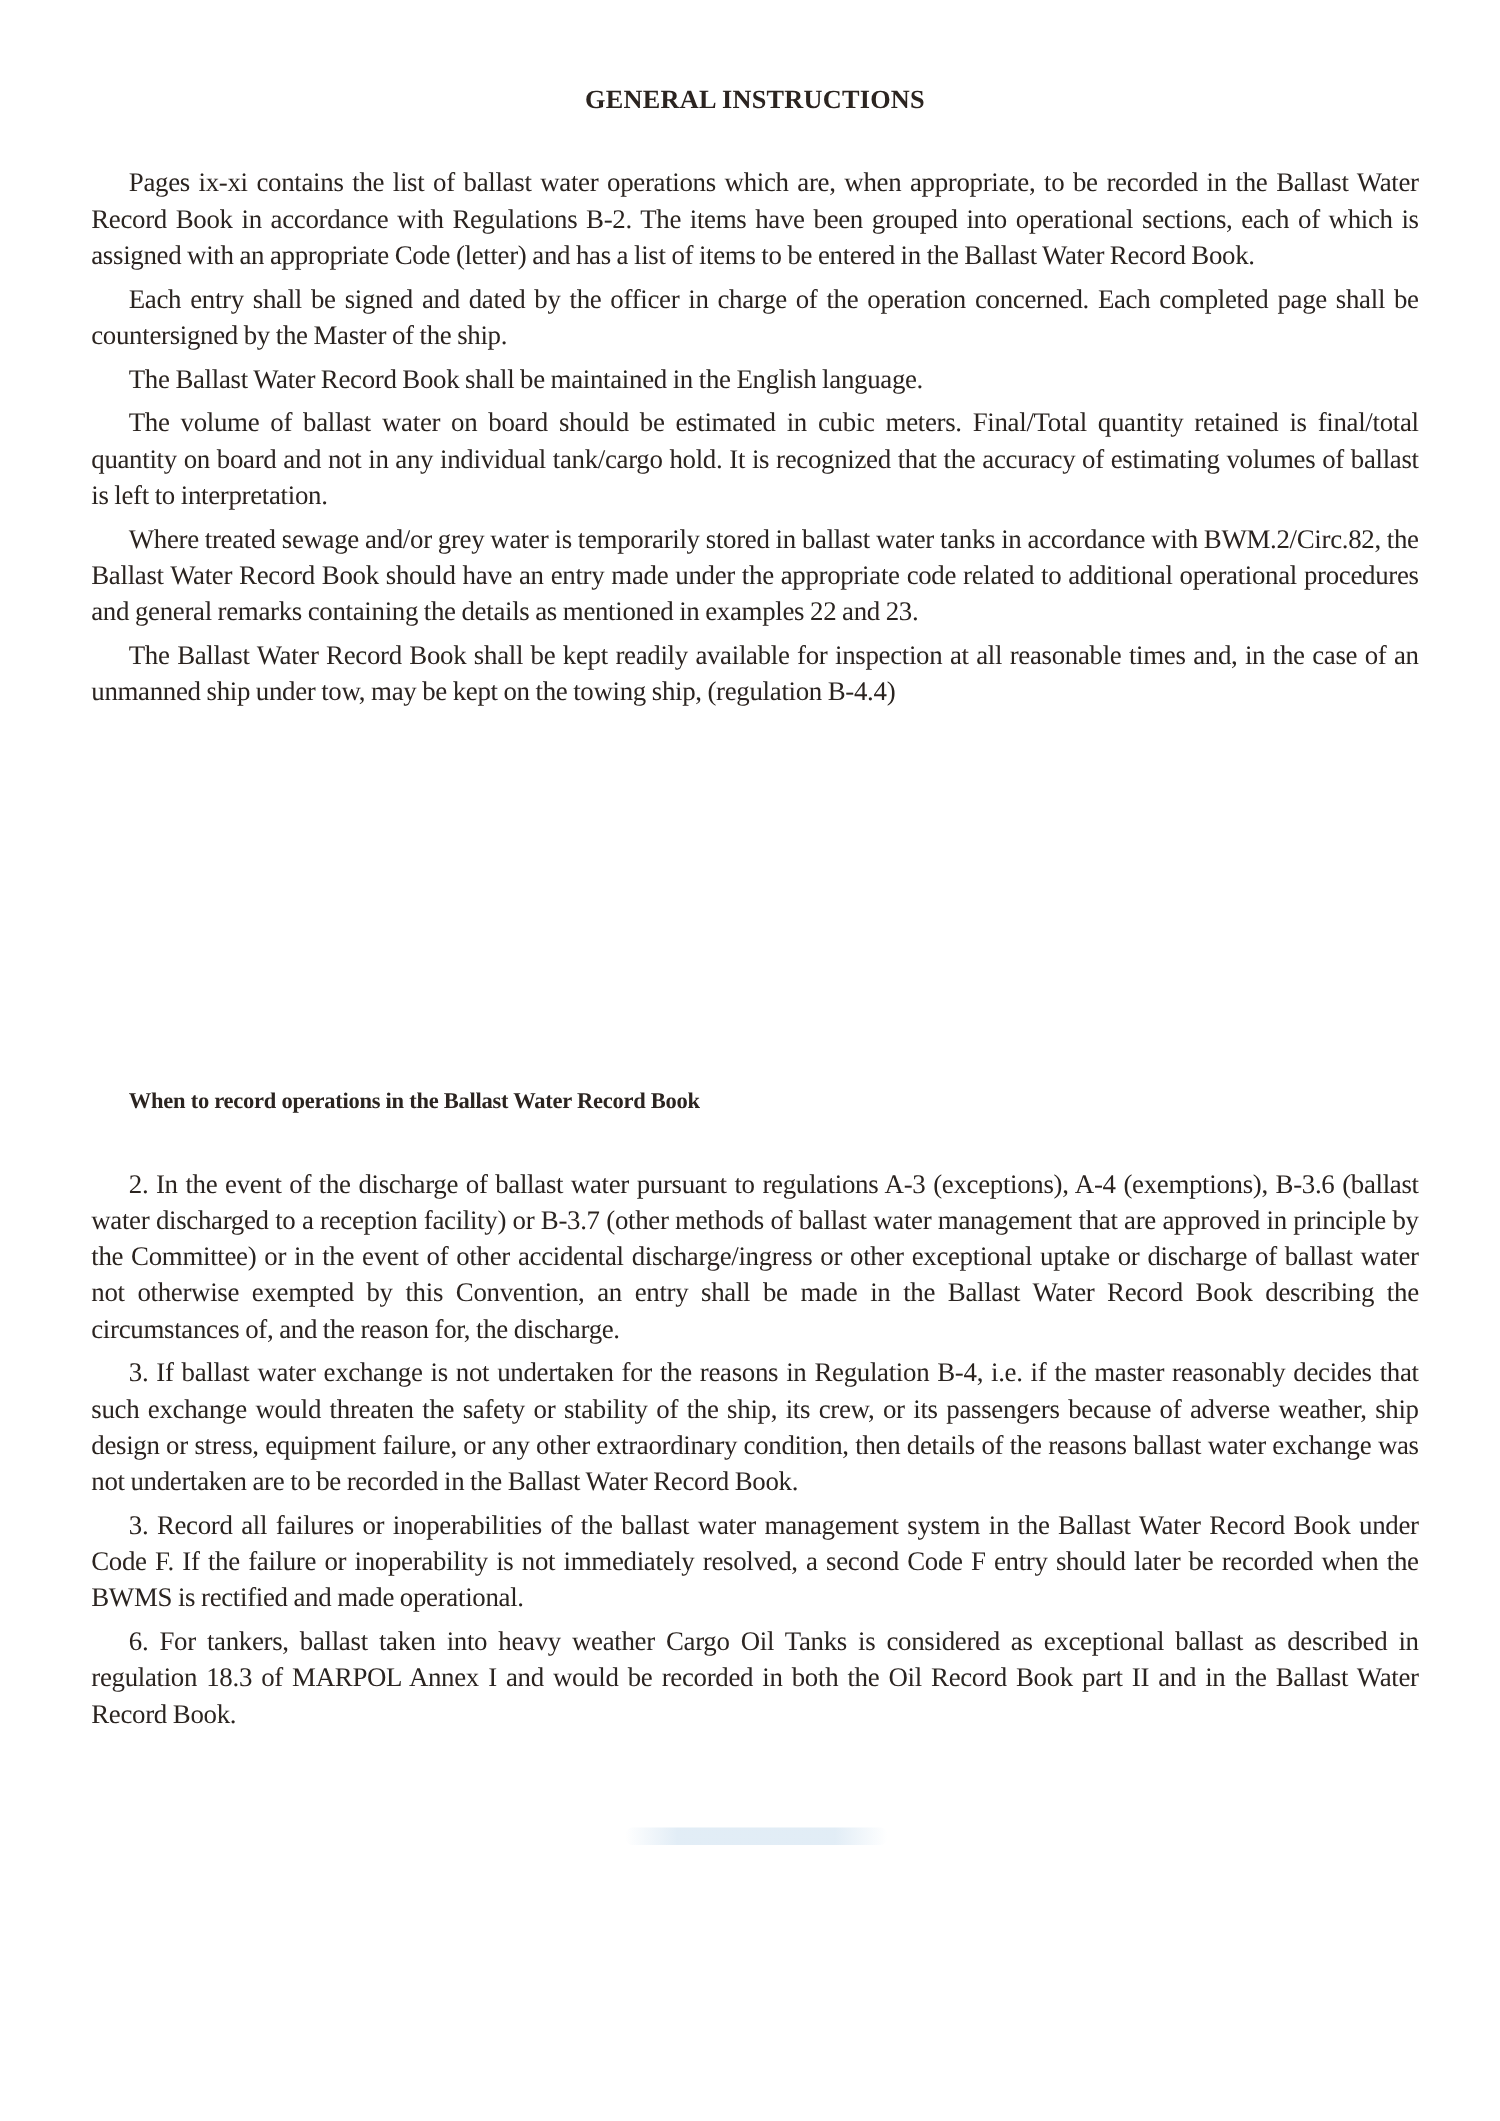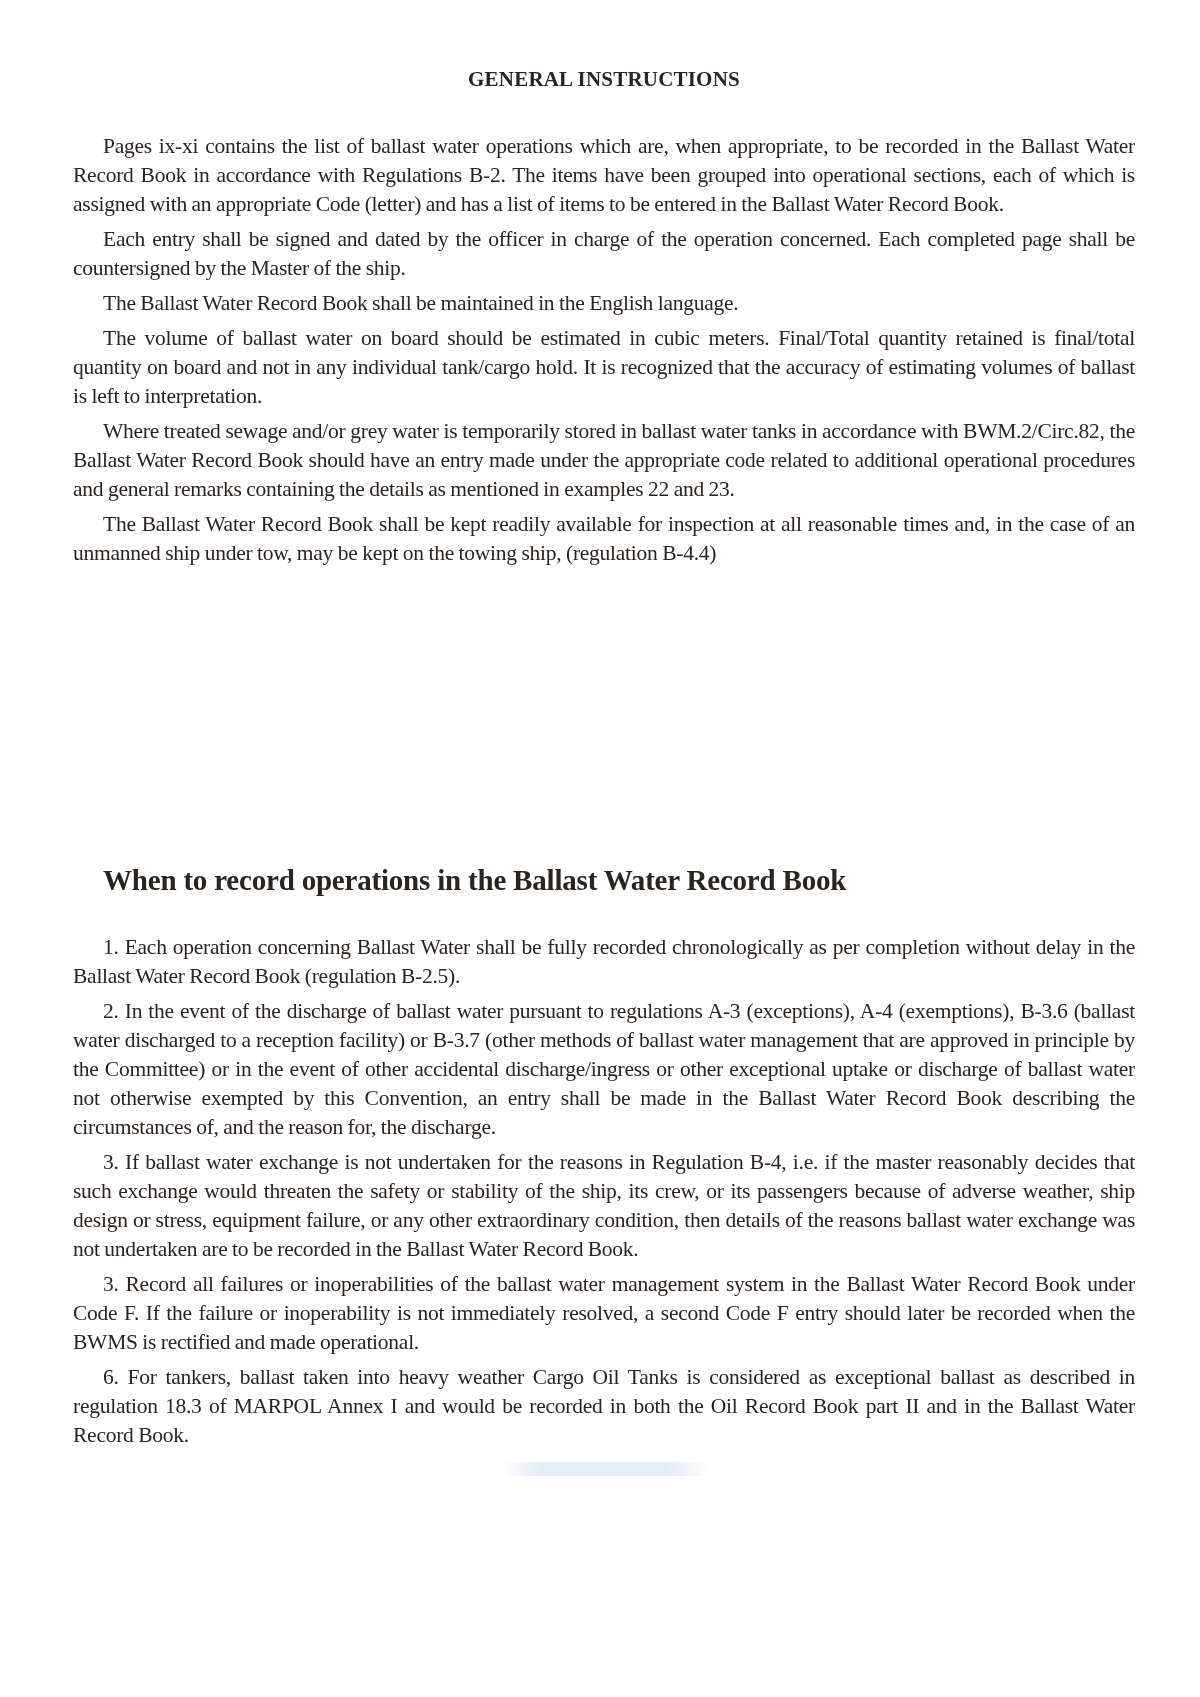--- a/index.html
+++ b/index.html
@@ -46,21 +46,21 @@
       text-indent: 30px;
       letter-spacing: -0.25px;
       word-spacing: -0.5px;
     }
     .subheading {
       margin: 0;
       position: absolute;
       top: 866px;
       left: 30px;
       font-weight: bold;
-      font-size: 29px;
+      font-size: 18px;
       line-height: 29px;
       letter-spacing: -0.2px;
     }
     .watermark {
       position: absolute;
       left: 500px;
       top: 1462px;
       width: 210px;
       height: 14px;
       background: linear-gradient(90deg, rgba(190,215,235,0) 0%, rgba(190,215,235,0.45) 20%, rgba(190,215,235,0.45) 80%, rgba(190,215,235,0) 100%);
@@ -80,21 +80,20 @@
     <p class="para">Each entry shall be signed and dated by the officer in charge of the operation concerned. Each completed page shall be countersigned by the Master of the ship.</p>
     <p class="para">The Ballast Water Record Book shall be maintained in the English language.</p>
     <p class="para">The volume of ballast water on board should be estimated in cubic meters. Final/Total quantity retained is final/total quantity on board and not in any individual tank/cargo hold. It is recognized that the accuracy of estimating volumes of ballast is left to interpretation.</p>
     <p class="para">Where treated sewage and/or grey water is temporarily stored in ballast water tanks in accordance with BWM.2/Circ.82, the Ballast Water Record Book should have an entry made under the appropriate code related to additional operational procedures and general remarks containing the details as mentioned in examples 22 and 23.</p>
     <p class="para">The Ballast Water Record Book shall be kept readily available for inspection at all reasonable times and, in the case of an unmanned ship under tow, may be kept on the towing ship, (regulation B-4.4)</p>
   </div>
 
   <h2 class="subheading">When to record operations in the Ballast Water Record Book</h2>
 
   <div class="block" style="top:933px;">
-    <p class="para">1. Each operation concerning Ballast Water shall be fully recorded chronologically as per completion without delay in the Ballast Water Record Book (regulation B-2.5).</p>
     <p class="para">2. In the event of the discharge of ballast water pursuant to regulations A-3 (exceptions), A-4 (exemptions), B-3.6 (ballast water discharged to a reception facility) or B-3.7 (other methods of ballast water management that are approved in principle by the Committee) or in the event of other accidental discharge/ingress or other exceptional uptake or discharge of ballast water not otherwise exempted by this Convention, an entry shall be made in the Ballast Water Record Book describing the circumstances of, and the reason for, the discharge.</p>
     <p class="para">3. If ballast water exchange is not undertaken for the reasons in Regulation B-4, i.e. if the master reasonably decides that such exchange would threaten the safety or stability of the ship, its crew, or its passengers because of adverse weather, ship design or stress, equipment failure, or any other extraordinary condition, then details of the reasons ballast water exchange was not undertaken are to be recorded in the Ballast Water Record Book.</p>
     <p class="para">3. Record all failures or inoperabilities of the ballast water management system in the Ballast Water Record Book under Code F. If the failure or inoperability is not immediately resolved, a second Code F entry should later be recorded when the BWMS is rectified and made operational.</p>
     <p class="para">6. For tankers, ballast taken into heavy weather Cargo Oil Tanks is considered as exceptional ballast as described in regulation 18.3 of MARPOL Annex I and would be recorded in both the Oil Record Book part II and in the Ballast Water Record Book.</p>
   </div>
 
 </div>
 
 <div class="watermark"></div>
 

